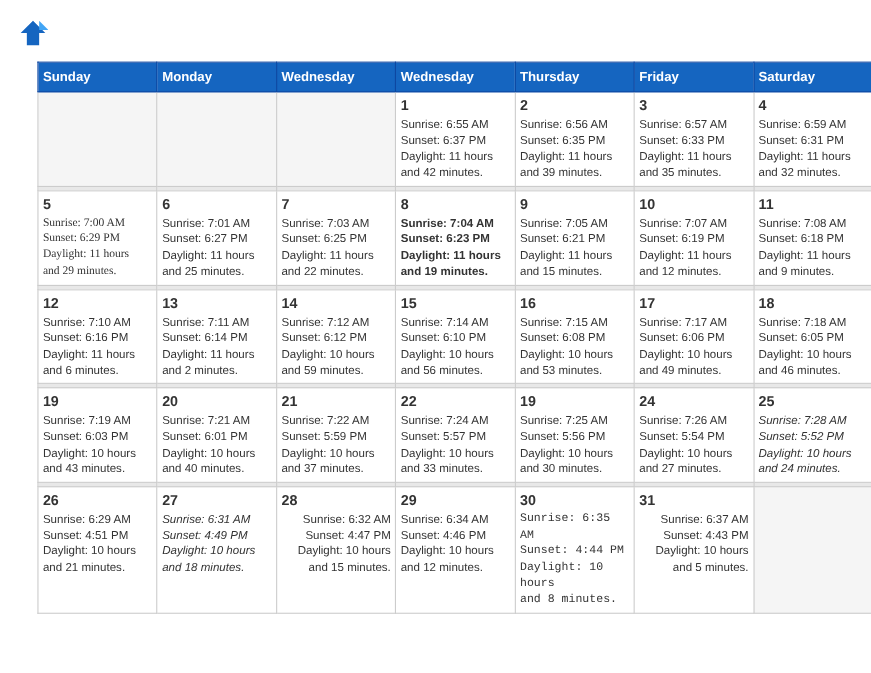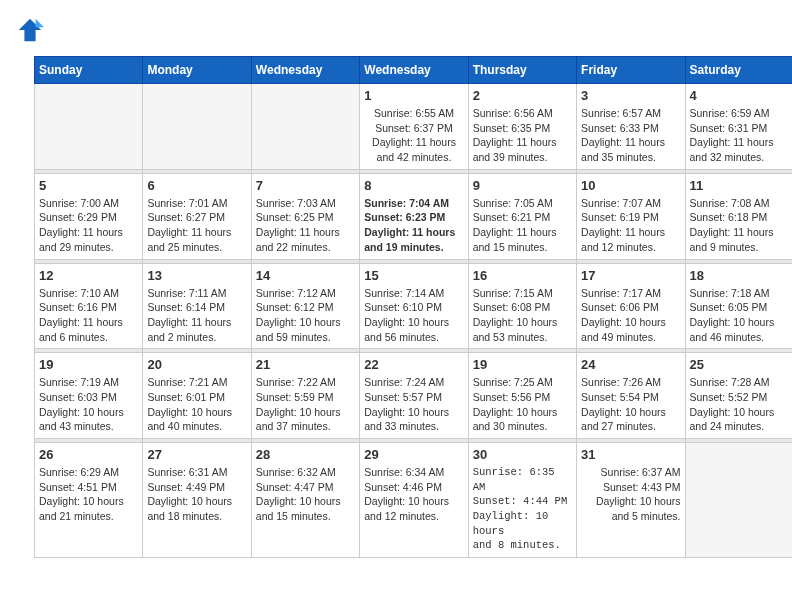--- a/index.html
+++ b/index.html
@@ -120,21 +120,21 @@
         <th>Saturday</th>
       </tr>
   </thead>
   <tbody id="calendar-body">
   <tr>
         <td class="empty"></td>
         <td class="empty"></td>
         <td class="empty"></td>
         <td>
           <div class="day-number">1</div>
-          <div class="day-info" style="white-space: pre-wrap; text-align: center;">Sunrise: 6:55 AM
+          <div class="day-info" style="white-space: pre-wrap;">Sunrise: 6:55 AM
 Sunset: 6:37 PM
 Daylight: 11 hours
 and 42 minutes.</div>
         </td>
         <td>
           <div class="day-number">2</div>
           <div class="day-info" style="white-space: pre-wrap;">Sunrise: 6:56 AM
 Sunset: 6:35 PM
 Daylight: 11 hours
 and 39 minutes.</div>
@@ -159,21 +159,21 @@
         <td></td>
         <td></td>
         <td></td>
         <td></td>
         <td></td>
         <td></td>
       </tr>
       <tr>
         <td>
           <div class="day-number">5</div>
-          <div class="day-info" style="white-space: pre-wrap;">Sunrise: 7:00 AM
+          <div class="day-info" style="white-space: pre-wrap; font-family: Liberation Serif, serif;">Sunrise: 7:00 AM
 Sunset: 6:29 PM
 Daylight: 11 hours
 and 29 minutes.</div>
         </td>
         <td>
           <div class="day-number">6</div>
           <div class="day-info" style="white-space: pre-wrap;">Sunrise: 7:01 AM
 Sunset: 6:27 PM
 Daylight: 11 hours
 and 25 minutes.</div>
@@ -321,21 +321,21 @@
         </td>
         <td>
           <div class="day-number">24</div>
           <div class="day-info" style="white-space: pre-wrap;">Sunrise: 7:26 AM
 Sunset: 5:54 PM
 Daylight: 10 hours
 and 27 minutes.</div>
         </td>
         <td>
           <div class="day-number">25</div>
-          <div class="day-info" style="white-space: pre-wrap;">Sunrise: 7:28 AM
+          <div class="day-info" style="white-space: pre-wrap; font-style: italic;">Sunrise: 7:28 AM
 Sunset: 5:52 PM
 Daylight: 10 hours
 and 24 minutes.</div>
         </td>
       </tr>
       <tr class="row-separator">
         <td></td>
         <td></td>
         <td></td>
         <td></td>
@@ -346,28 +346,28 @@
       <tr>
         <td>
           <div class="day-number">26</div>
           <div class="day-info" style="white-space: pre-wrap;">Sunrise: 6:29 AM
 Sunset: 4:51 PM
 Daylight: 10 hours
 and 21 minutes.</div>
         </td>
         <td>
           <div class="day-number">27</div>
-          <div class="day-info" style="white-space: pre-wrap;">Sunrise: 6:31 AM
+          <div class="day-info" style="white-space: pre-wrap; font-style: italic;">Sunrise: 6:31 AM
 Sunset: 4:49 PM
 Daylight: 10 hours
 and 18 minutes.</div>
         </td>
         <td>
           <div class="day-number">28</div>
-          <div class="day-info" style="white-space: pre-wrap;">Sunrise: 6:32 AM
+          <div class="day-info" style="white-space: pre-wrap; text-align: right;">Sunrise: 6:32 AM
 Sunset: 4:47 PM
 Daylight: 10 hours
 and 15 minutes.</div>
         </td>
         <td>
           <div class="day-number">29</div>
           <div class="day-info" style="white-space: pre-wrap;">Sunrise: 6:34 AM
 Sunset: 4:46 PM
 Daylight: 10 hours
 and 12 minutes.</div>

